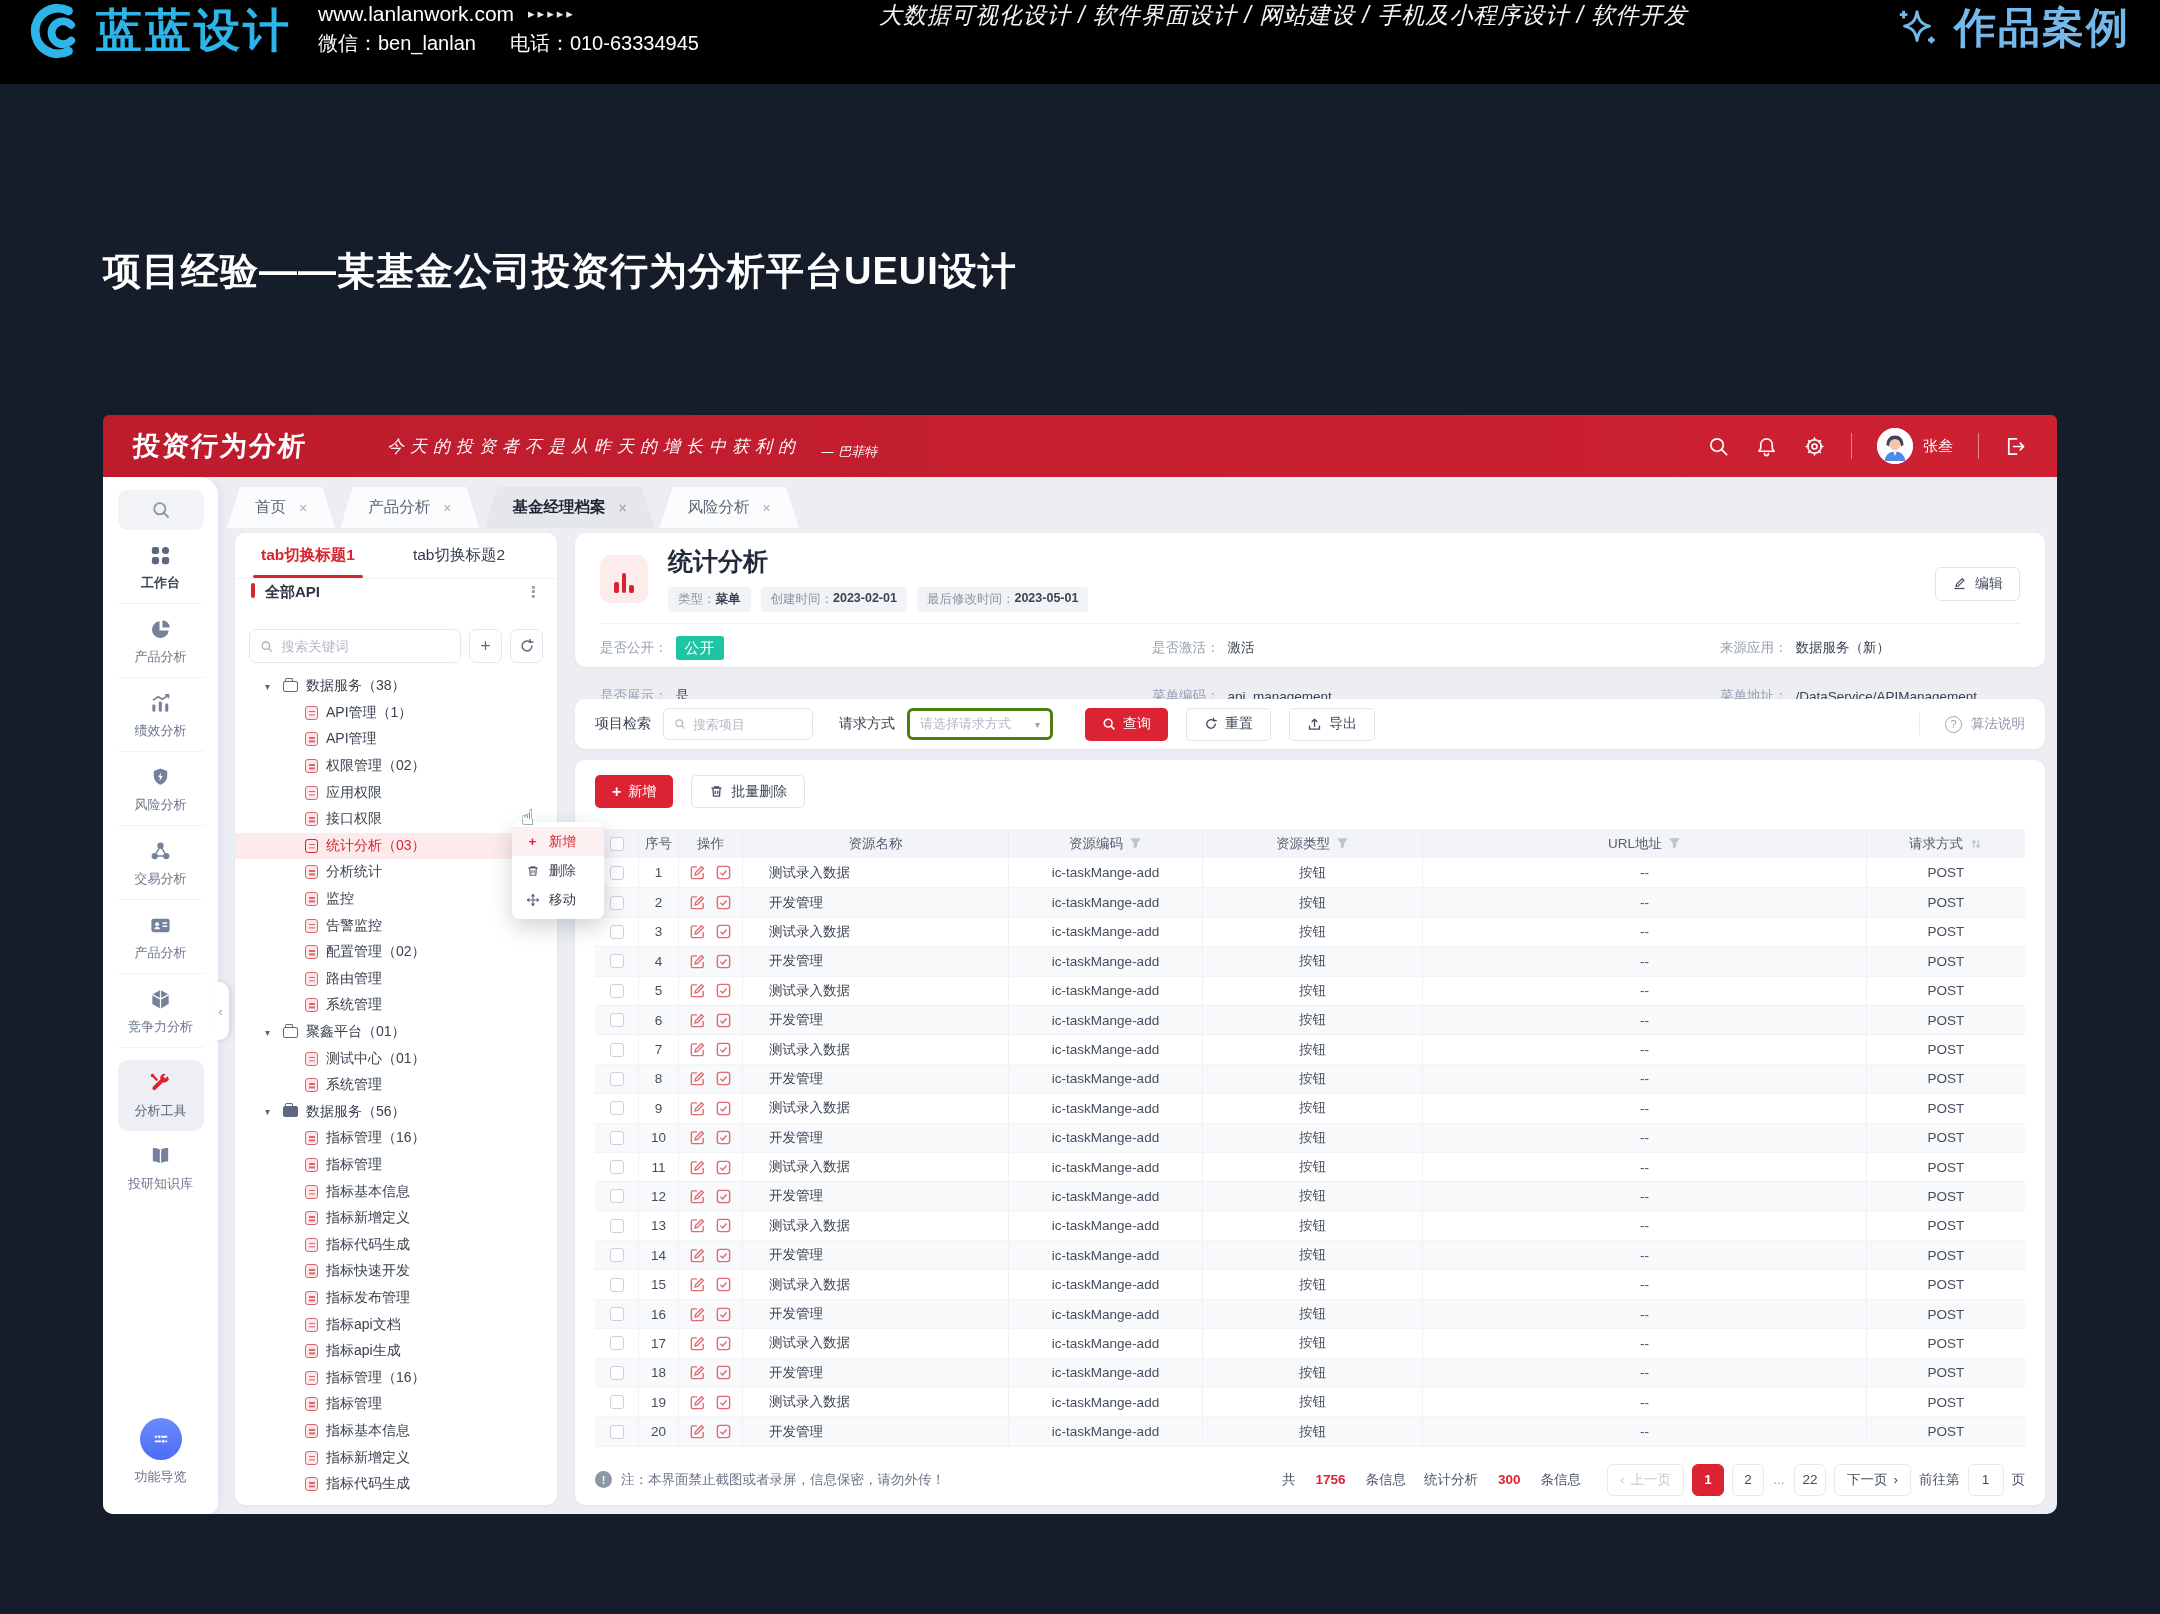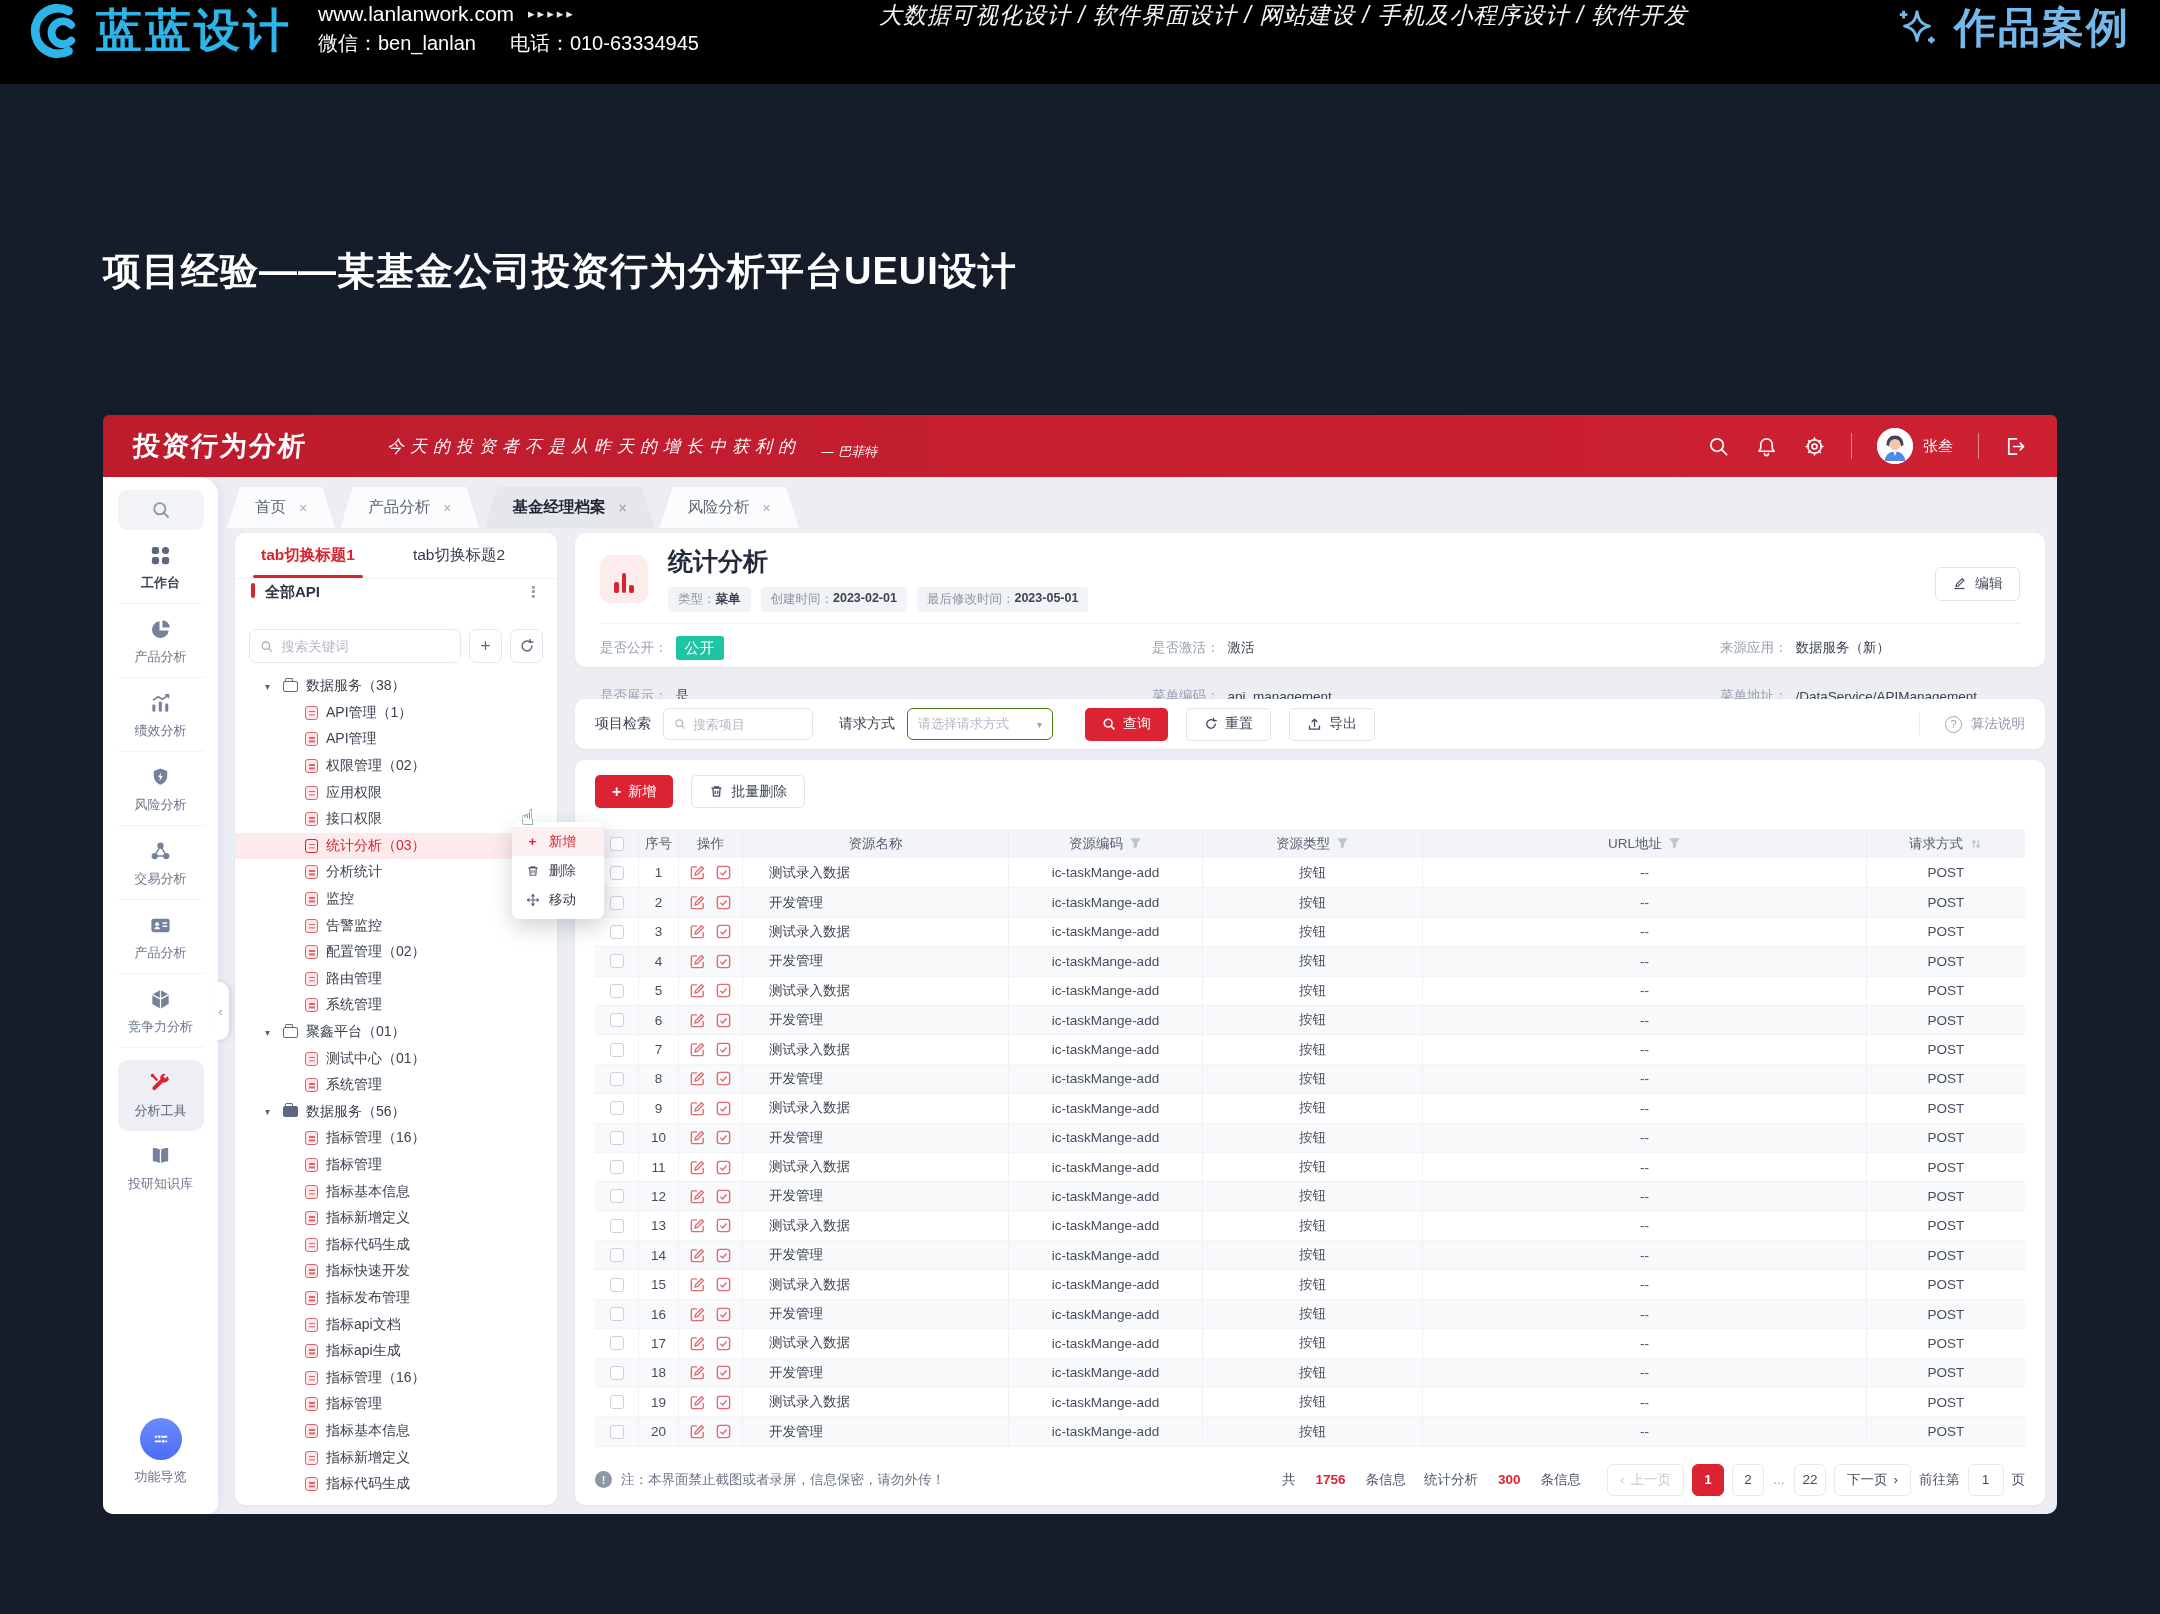--- a/index.html
+++ b/index.html
@@ -129,21 +129,21 @@
   .fld .fl{color:#98a1b0}
   .fld .fv{color:#3a4354}
   .tag-green{background:#1ec5a2;color:#fff;padding:2.5px 9px;border-radius:3px;font-size:15px}
 
   
   .fc{left:472px;top:222px;width:1470px;height:50px;display:flex;align-items:center;padding:0 20px;font-size:14px;color:#39424f}
   .fc-label{margin-right:12px}
   .fc-input{width:150px;height:32px;border:1px solid #e2e6ec;border-radius:6px;display:flex;align-items:center;gap:7px;padding:0 10px}
   .fc-input input{border:none;outline:none;width:100%;font-size:13px;background:transparent;color:#5b6577}
   .fc-input input::placeholder{color:#b3bac6}
-  .fc-select{width:146px;height:32px;border:1px solid #4d7c0f;border-radius:6px;display:flex;align-items:center;
+  .fc-select{width:146px;height:32px;border:3px solid #4d7c0f;border-radius:6px;display:flex;align-items:center;
     justify-content:space-between;padding:0 10px;color:#b3bac6;font-size:13px;margin-left:0;cursor:pointer}
   .fc-select .sc{font-size:10px;color:#9aa3b2}
   .ml26{margin-left:26px}
   .btn{height:33px;border-radius:5px;display:flex;align-items:center;gap:7px;padding:0 17px;font-size:14px;cursor:pointer}
   .btn.primary{background:#dc2333;color:#fff;margin-left:32px;border:none}
   .btn.ghost{border:1px solid #e0e4ea;color:#414b5c;background:#fff;margin-left:18px}
   .fc-right{margin-left:auto;display:flex;align-items:center;color:#8d96a5;font-size:13.5px;gap:9px;cursor:pointer}
   .fc-div{width:1px;height:22px;background:#e7eaef;margin-right:16px}
   .qmark{width:17px;height:17px;border:1.3px solid #9aa3b2;border-radius:50%;display:flex;align-items:center;
     justify-content:center;font-size:11px;color:#9aa3b2}

